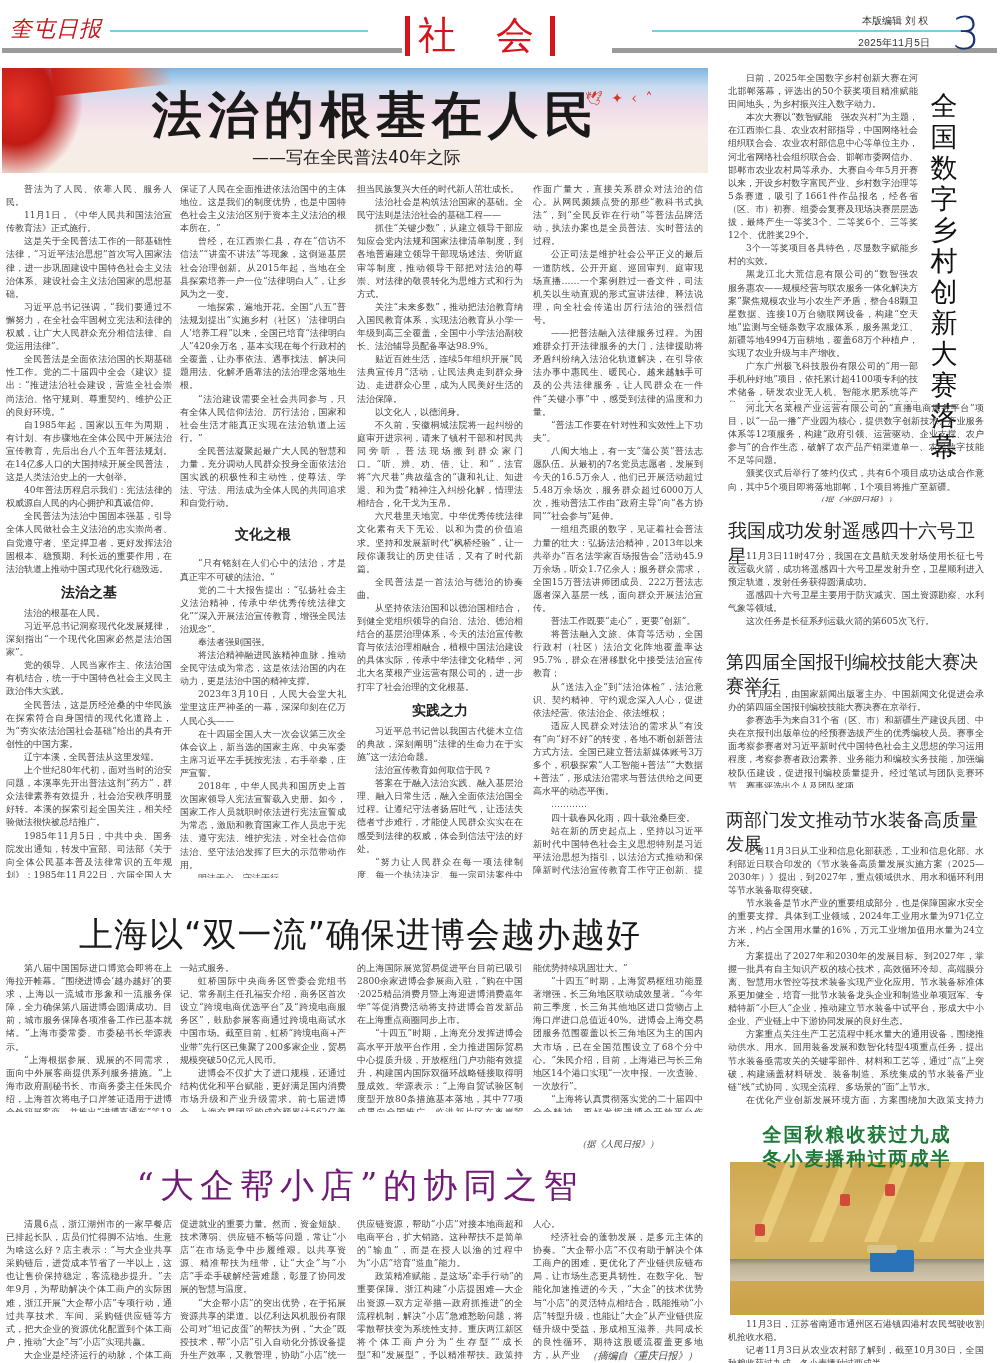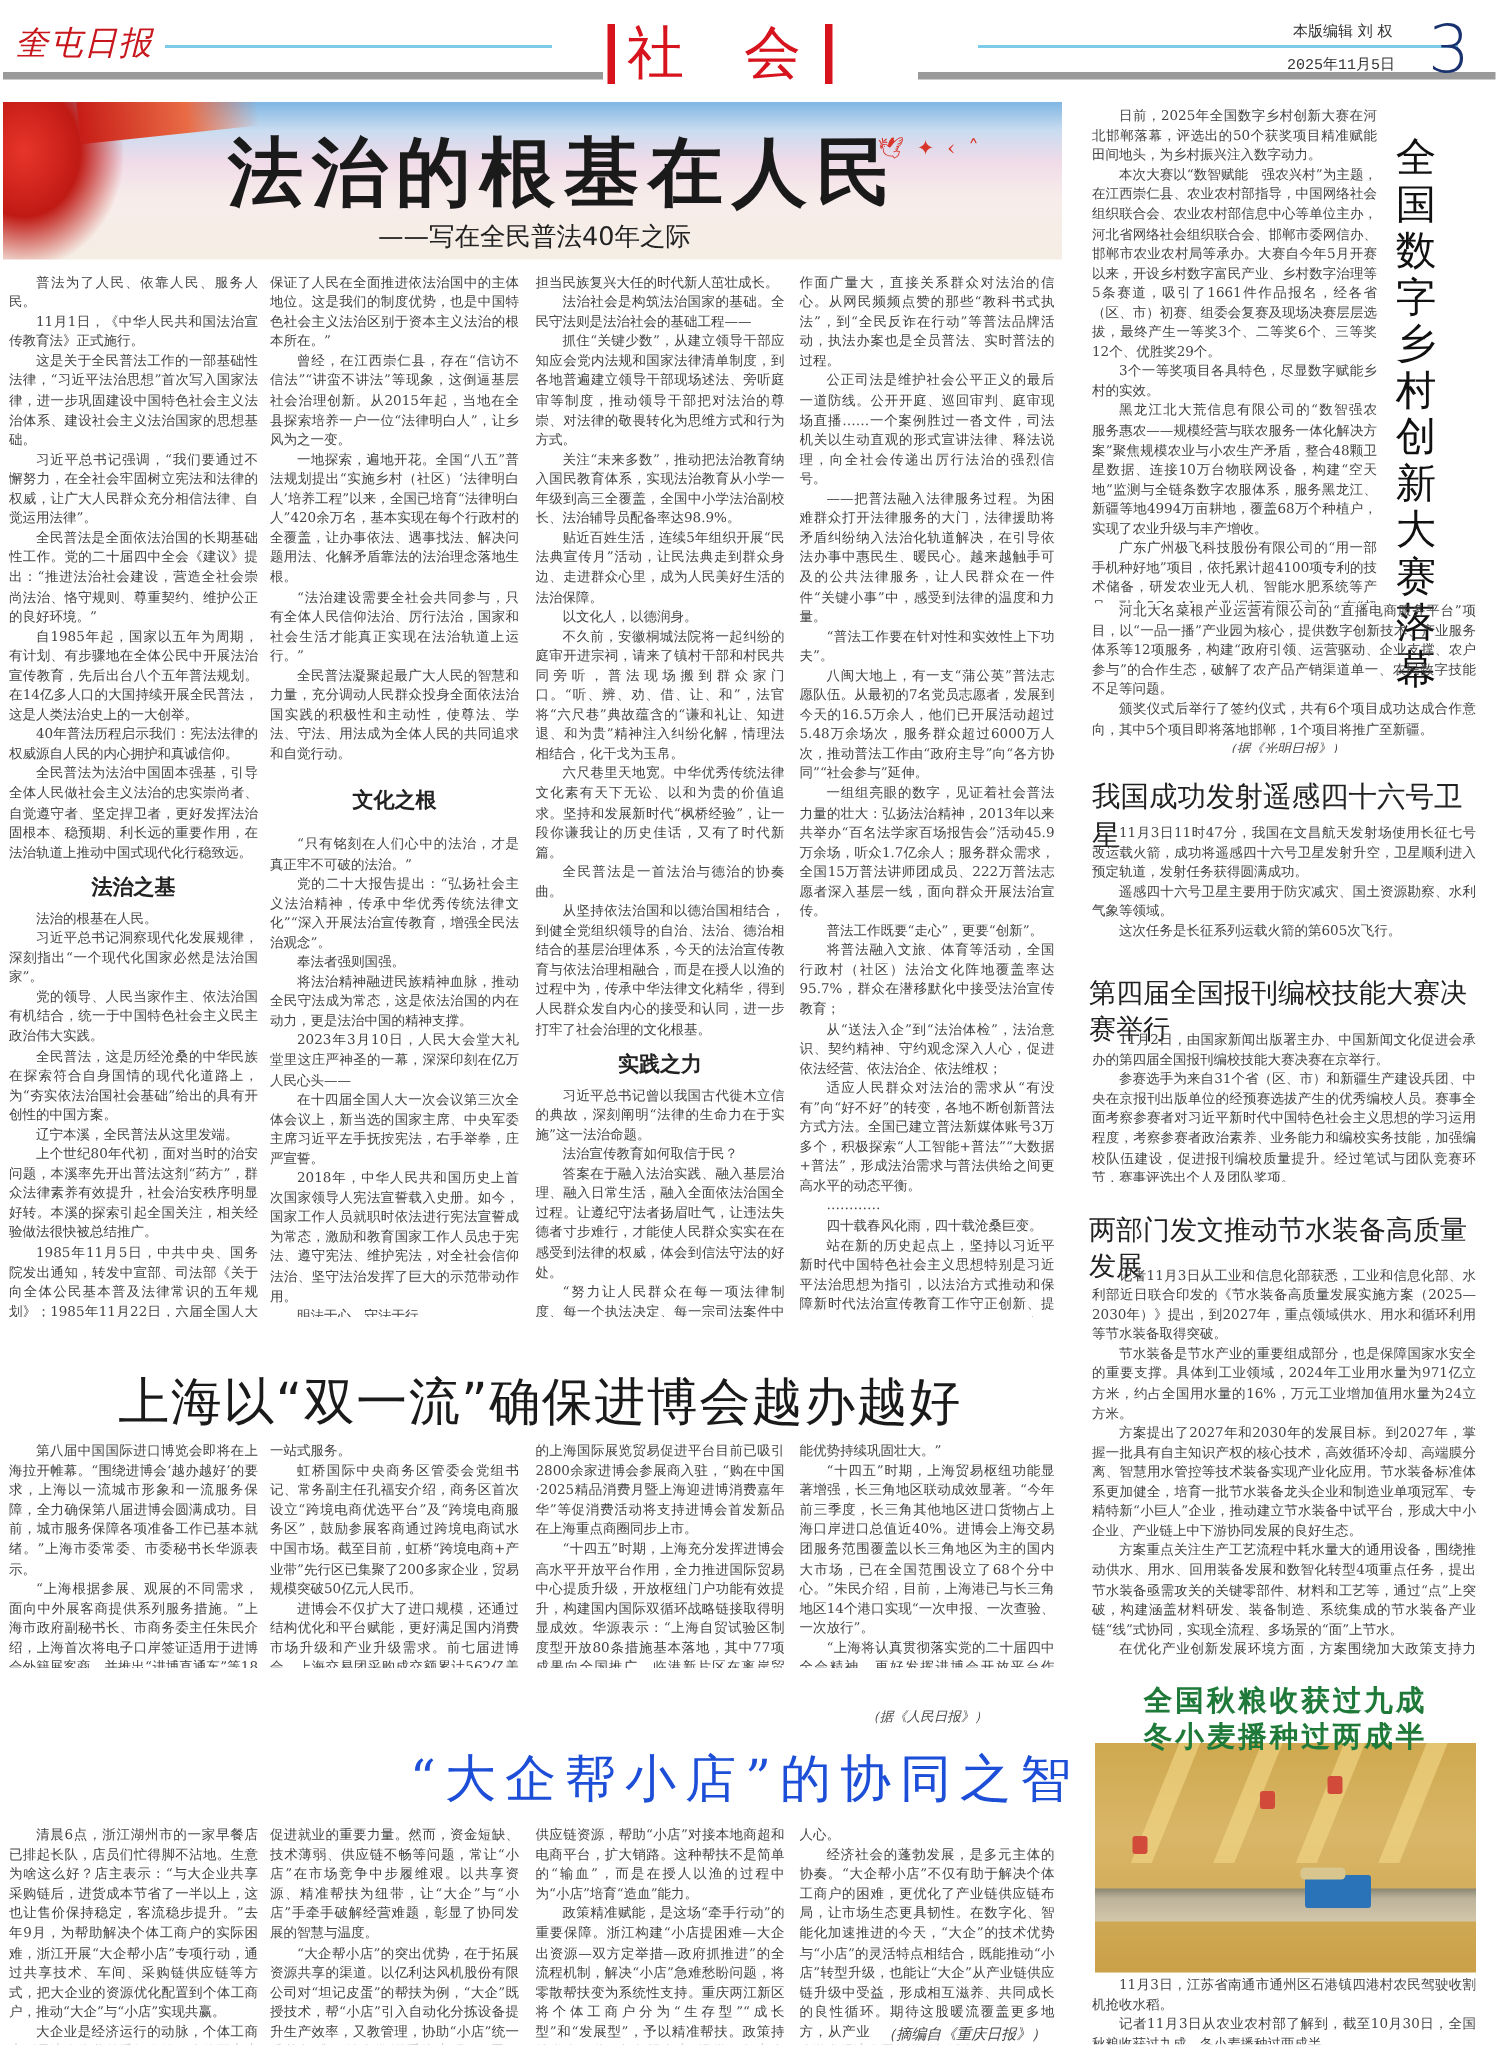--- a/index.html
+++ b/index.html
@@ -24,21 +24,21 @@
 .banner .sub{position:absolute;left:250px;top:78px;font-size:17px;color:#222;font-family:"DejaVu Sans",sans-serif}
 
 .col{font-size:9px;line-height:13.1px;color:#444;text-align:justify;overflow:hidden}
 .col p{text-indent:2em}
 .col p.ni{text-indent:0}
 .col h3{font-family:"DejaVu Sans",sans-serif;font-size:14px;text-align:center;color:#222;font-weight:bold;margin:10px 0 8px;text-indent:0}
 .src{text-align:center;font-size:9px;color:#444;text-indent:0 !important;font-style:italic}
 .rtitle{font-family:"DejaVu Sans",sans-serif;color:#222;font-size:19px;text-align:left;letter-spacing:0}
 .vert-title{left:928px;top:90px;width:32px;font-size:27px;line-height:31px;font-family:"DejaVu Sans",sans-serif;color:#111;text-align:center}
 .h-big{font-family:"DejaVu Sans",sans-serif;color:#1a1a1a;font-size:34px;text-align:center;letter-spacing:1px}
-.h-kai{font-family:"DejaVu Serif",serif;color:#1d4ed8;font-size:34px;text-align:right;letter-spacing:6px}
+.h-kai{font-family:"DejaVu Serif",serif;color:#701a75;font-size:34px;text-align:center;letter-spacing:6px}
 .photo{left:730px;top:1162px;width:254px;height:153px;overflow:hidden;background:linear-gradient(180deg,#cfa84f 0%,#d9b768 40%,#caa048 100%)}
 .photo .road{position:absolute;left:0;top:97px;width:100%;height:22px;background:linear-gradient(180deg,#8a8672 0,#bdb39a 30%,#d3c7ab 100%)}
 .photo .stripe{position:absolute;top:0;height:80px;width:14px;background:rgba(245,220,140,.55);transform:skewX(-22deg)}
 .photo .truck{position:absolute;left:140px;top:88px;width:44px;height:22px;background:#2b73b8;border-radius:2px}
 .photo .truck:after{content:"";position:absolute;left:-3px;top:-5px;width:30px;height:8px;background:#d8c68e;border-radius:3px}
 .photo .harv{position:absolute;width:10px;height:12px;background:#d24b3a;border-radius:2px}
 .photo-title{left:730px;top:1122px;width:254px;font-family:"DejaVu Serif",serif;color:#1f7a3a;font-size:19px;line-height:24px;text-align:center;font-weight:bold;letter-spacing:2px}
 .caption{font-size:9px;line-height:13px;color:#444}
 </style>
 </head>
@@ -107,21 +107,21 @@
 <div class="abs col" style="left:357px;top:183px;width:166px;height:695px">
   <p class="ni">担当民族复兴大任的时代新人茁壮成长。</p>
   <p>法治社会是构筑法治国家的基础。全民守法则是法治社会的基础工程——</p>
   <p>抓住“关键少数”，从建立领导干部应知应会党内法规和国家法律清单制度，到各地普遍建立领导干部现场述法、旁听庭审等制度，推动领导干部把对法治的尊崇、对法律的敬畏转化为思维方式和行为方式。</p>
   <p>关注“未来多数”，推动把法治教育纳入国民教育体系，实现法治教育从小学一年级到高三全覆盖，全国中小学法治副校长、法治辅导员配备率达98.9%。</p>
   <p>贴近百姓生活，连续5年组织开展“民法典宣传月”活动，让民法典走到群众身边、走进群众心里，成为人民美好生活的法治保障。</p>
   <p>以文化人，以德润身。</p>
   <p>不久前，安徽桐城法院将一起纠纷的庭审开进宗祠，请来了镇村干部和村民共同旁听，普法现场搬到群众家门口。“听、辨、劝、借、让、和”，法官将“六尺巷”典故蕴含的“谦和礼让、知进退、和为贵”精神注入纠纷化解，情理法相结合，化干戈为玉帛。</p>
   <p>六尺巷里天地宽。中华优秀传统法律文化素有天下无讼、以和为贵的价值追求。坚持和发展新时代“枫桥经验”，让一段你谦我让的历史佳话，又有了时代新篇。</p>
   <p>全民普法是一首法治与德治的协奏曲。</p>
-  <p>从坚持依法治国和以德治国相结合，到健全党组织领导的自治、法治、德治相结合的基层治理体系，今天的法治宣传教育与依法治理相融合，而是在授人以渔的过程中为，传承中华法律文化精华，得到人民群众发自内心的接受和认同，进一步打牢了社会治理的文化根基。</p>
+  <p>从坚持依法治国和以德治国相结合，到健全党组织领导的自治、法治、德治相结合的基层治理体系，今天的法治宣传教育与依法治理相融合，植根中国法治建设的具体实际，传承中华法律文化精华，河北大名菜根产业运营有限公司的，进一步打牢了社会治理的文化根基。</p>
   <h3>实践之力</h3>
   <p>习近平总书记曾以我国古代徙木立信的典故，深刻阐明“法律的生命力在于实施”这一法治命题。</p>
   <p>法治宣传教育如何取信于民？</p>
   <p>答案在于融入法治实践、融入基层治理、融入日常生活，融入全面依法治国全过程。让遵纪守法者扬眉吐气，让违法失德者寸步难行，才能使人民群众实实在在感受到法律的权威，体会到信法守法的好处。</p>
   <p>“努力让人民群众在每一项法律制度、每一个执法决定、每一宗司法案件中都感受到公平正义。”</p>
 
 </div>
 
 <div class="abs col" style="left:533px;top:183px;width:170px;height:695px">
   <p class="ni">作面广量大，直接关系群众对法治的信心。从网民频频点赞的那些“教科书式执法”，到“全民反诈在行动”等普法品牌活动，执法办案也是全员普法、实时普法的过程。</p>

